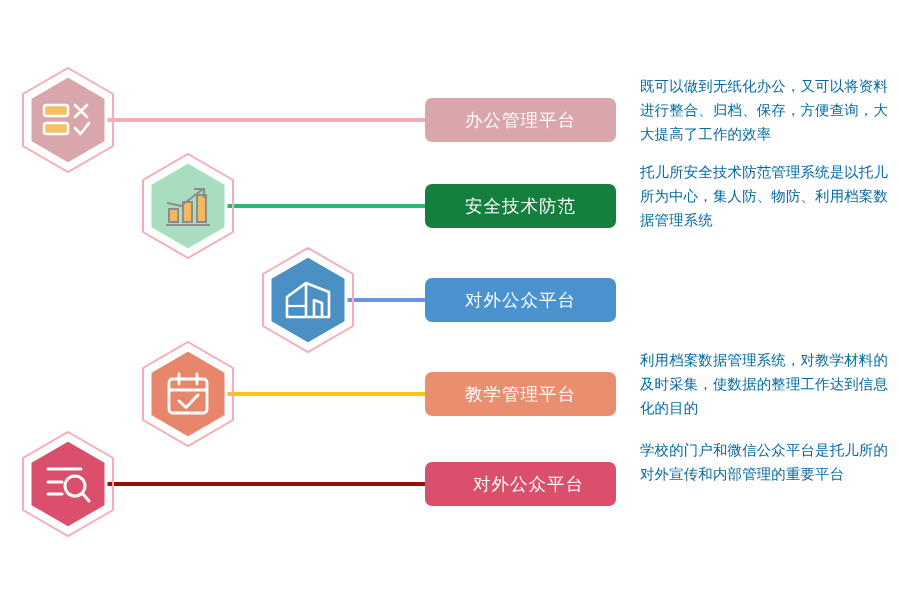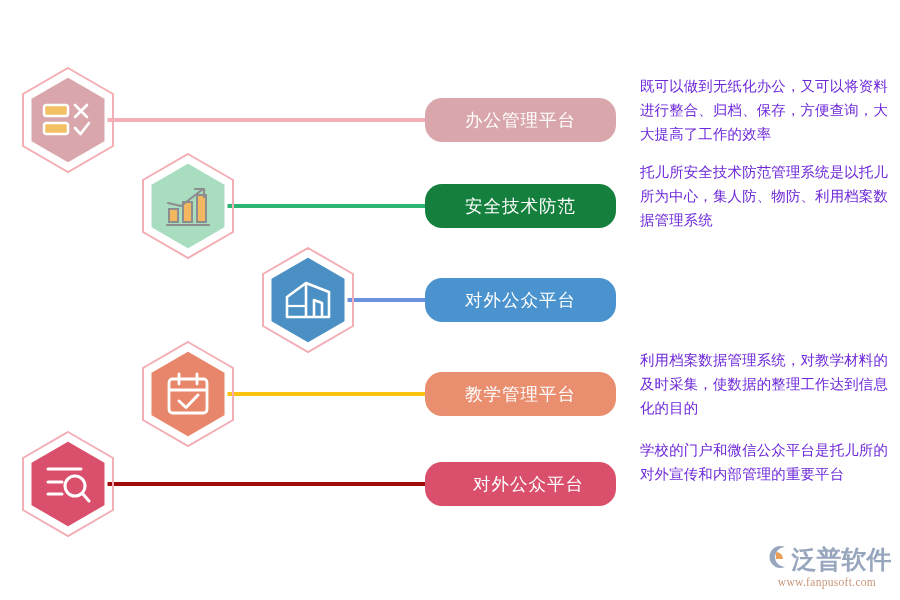--- a/index.html
+++ b/index.html
@@ -26,32 +26,32 @@
     display: flex; align-items: center; justify-content: center;
   }
   .hex-icon svg { display:block; }
 
   
   .connector { position: absolute; height: 4px; border-radius: 0; }
 
   
   .pill {
     position: absolute; left: 425px; width: 191px; height: 44px;
-    border-radius: 17px;
+    border-radius: 7px;
     display: flex; align-items: center; justify-content: center;
     color: #ffffff;
     font-size: 17.5px; letter-spacing: 1px;
     font-weight: 400;
     white-space: nowrap;
   }
 
   
   .desc {
     position: absolute; left: 640px; width: 256px;
-    color: #6d28d9;
+    color: #0369a1;
     font-size: 14.4px;
     line-height: 24px;
     letter-spacing: 0.2px;
     text-align: left;
   }
 
   
   #logo {
     position: absolute; left: 762px; top: 540px;
     width: 130px; height: 52px;
@@ -221,26 +221,14 @@
         </svg>
       </div>
     </div>
 
     <div class="pill" style="top: 32px; background: rgb(218, 79, 107); padding-left: 16px;">
       <span>对外公众平台</span>
     </div>
     <div class="desc" style="top: 8px;">学校的门户和微信公众平台是托儿所的对外宣传和内部管理的重要平台</div>
   </div>
 
-  <div id="logo">
-    <div class="logo-top">
-      <span>
-        <svg width="26" height="26" viewBox="0 0 26 26">
-          <path d="M22 3 A11 11 0 1 0 22 23 A9 9 0 1 1 22 3 Z" fill="#8a9ab5"></path>
-          <path d="M13 8 A7 7 0 0 1 20 15 L13 15 Z" fill="#e8913f"></path>
-        </svg>
-      </span>
-      <span class="logo-text" style="color: rgb(138, 154, 181);">泛普软件</span>
-    </div>
-    <div class="logo-url" style="color: rgb(192, 138, 106);">www.fanpusoft.com</div>
-  </div>
 
 </div>
 
 </body></html>

